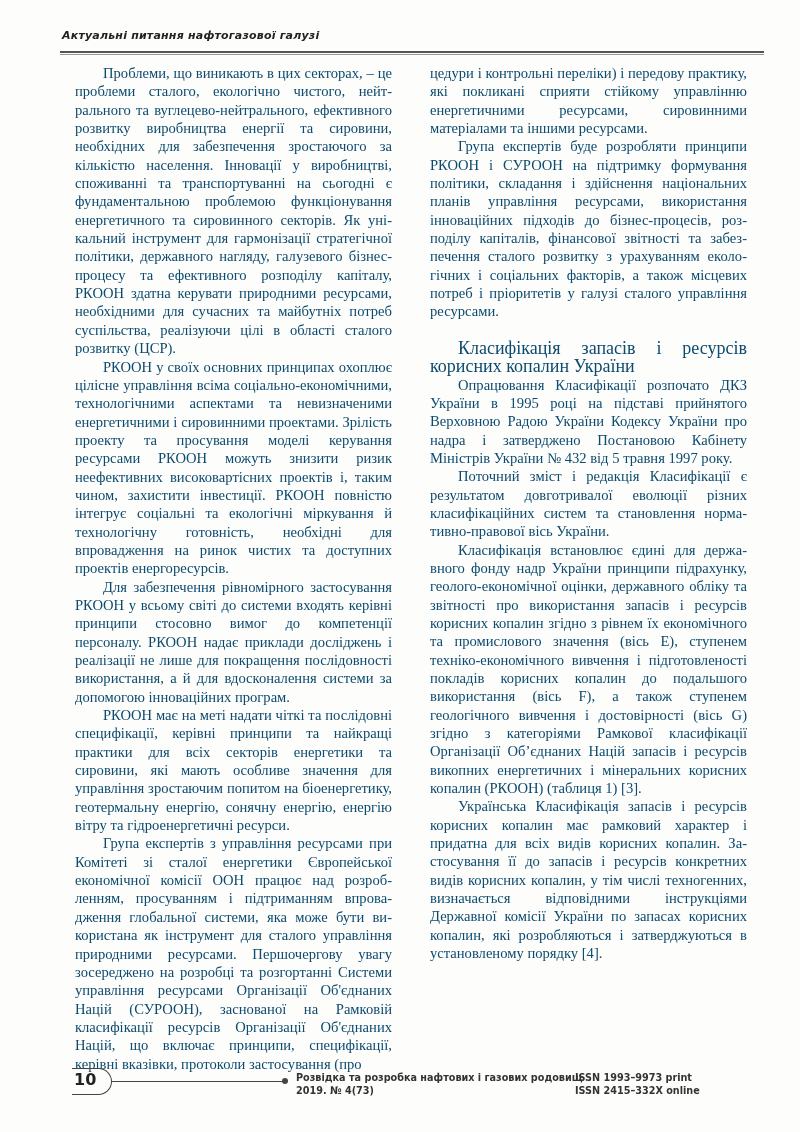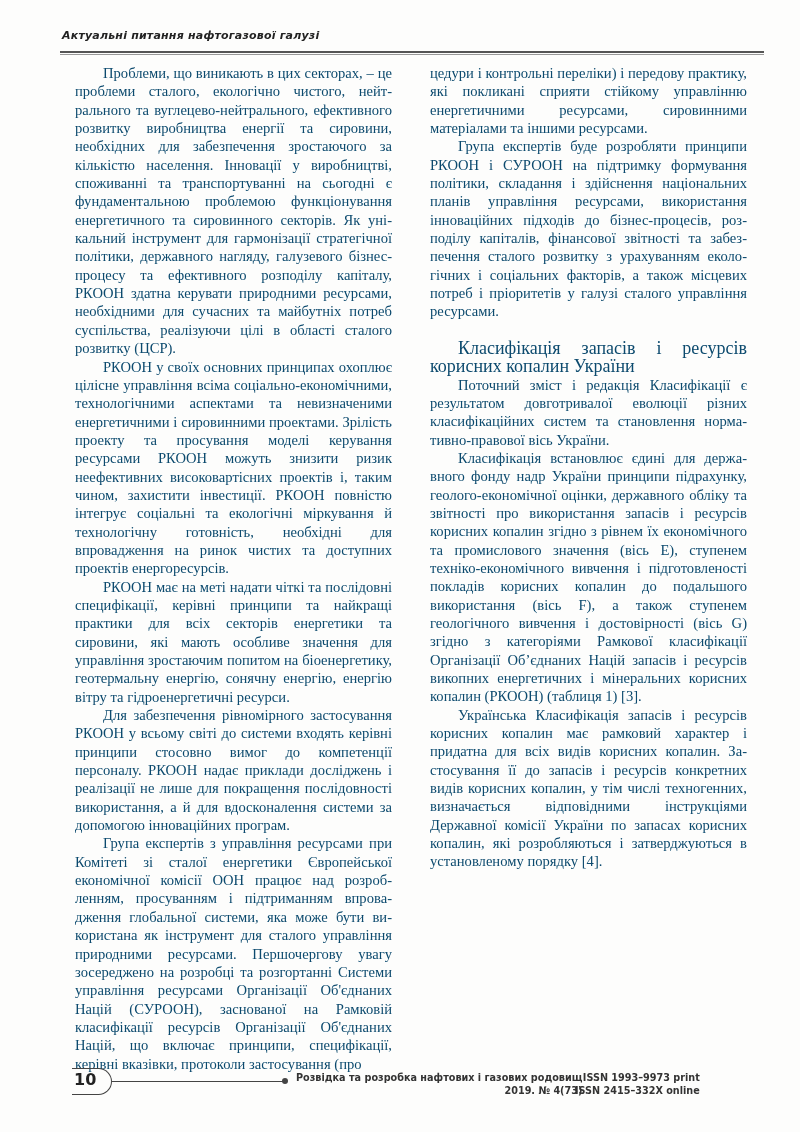--- a/index.html
+++ b/index.html
@@ -20,21 +20,21 @@
       text-align: justify; hyphens: manual; color: #0c4a6e;
     }
     .col-left { left: 75px; }
     .col-right { left: 430px; }
     .col p { margin: 0; text-indent: 28px; }
     .col p.cont { text-indent: 0; }
     .col h2 {
       margin: 18px 0 0 0; font-size: 18px; line-height: 18.35px; font-weight: normal;
       text-indent: 28px; text-align: justify; font-family: "Liberation Serif", serif;
     }
-    .footer { position: absolute; left: 0; top: 1060px; width: 800px; height: 72px; text-align: right; }
+    .footer { position: absolute; left: 0; top: 1060px; width: 800px; height: 72px; }
     .page-badge {
       position: absolute; left: 72px; top: 8px; width: 40px; height: 27px;
       border: 1.5px solid #444; border-left: none; border-radius: 0 16px 16px 0;
       box-sizing: border-box;
     }
     .page-number {
       position: absolute; left: 74px; top: 10px;
       font-family: "DejaVu Sans", sans-serif; font-weight: bold; font-size: 16px; color: #222;
     }
     .footer-line {
@@ -60,29 +60,30 @@
 <body>
 
 <div class="page">
 
   <div class="running-head">Актуальні питання нафтогазової галузі</div>
   <div class="head-rule"></div>
 
   <div class="col col-left">
     <p>Проблеми, що виникають в цих секторах, – це проблеми сталого, екологічно чистого, нейт­рального та вуглецево-нейтрального, ефектив­ного розвитку виробництва енергії та сировини, необхідних для забезпечення зростаючого за кількістю населення. Інновації у виробництві, споживанні та транспортуванні на сьогодні є фундаментальною проблемою функціонування енергетичного та сировинного секторів. Як уні­кальний інструмент для гармонізації стратегіч­ної політики, державного нагляду, галузевого бізнес-процесу та ефективного розподілу капі­талу, РКООН здатна керувати природними ре­сурсами, необхідними для сучасних та майбут­ніх потреб суспільства, реалізуючи цілі в обла­сті сталого розвитку (ЦСР).</p>
     <p>РКООН у своїх основних принципах охоп­лює цілісне управління всіма соціально-економічними, технологічними аспектами та невизначеними енергетичними і сировинними проектами. Зрілість проекту та просування мо­делі керування ресурсами РКООН можуть зни­зити ризик неефективних високовартісних про­ектів і, таким чином, захистити інвестиції. РКООН повністю інтегрує соціальні та екологі­чні міркування й технологічну готовність, не­обхідні для впровадження на ринок чистих та доступних проектів енергоресурсів.</p>
+    <p>Для забезпечення рівномірного застосу­вання РКООН у всьому світі до системи вхо­дять керівні принципи стосовно вимог до ком­петенції персоналу. РКООН надає приклади досліджень і реалізації не лише для покращен­ня послідовності використання, а й для вдоско­налення системи за допомогою інноваційних програм.</p>
     <p>РКООН має на меті надати чіткі та послі­довні специфікації, керівні принципи та най­кращі практики для всіх секторів енергетики та сировини, які мають особливе значення для управління зростаючим попитом на біоенерге­тику, геотермальну енергію, сонячну енергію, енергію вітру та гідроенергетичні ресурси.</p>
-    <p>Для забезпечення рівномірного застосу­вання РКООН у всьому світі до системи вхо­дять керівні принципи стосовно вимог до ком­петенції персоналу. РКООН надає приклади досліджень і реалізації не лише для покращен­ня послідовності використання, а й для вдоско­налення системи за допомогою інноваційних програм.</p>
     <p>Група експертів з управління ресурсами при Комітеті зі сталої енергетики Європейської економічної комісії ООН працює над розроб­ленням, просуванням і підтриманням впрова­дження глобальної системи, яка може бути ви­користана як інструмент для сталого управлін­ня природними ресурсами. Першочергову увагу зосереджено на розробці та розгортанні Систе­ми управління ресурсами Організації Об'єдна­них Націй (СУРООН), заснованої на Рамковій класифікації ресурсів Організації Об'єднаних Націй, що включає принципи, специфікації, керівні вказівки, протоколи застосування (про­</p>
   </div>
 
   <div class="col col-right">
     <p class="cont">цедури і контрольні переліки) і передову прак­тику, які покликані сприяти стійкому управлін­ню енергетичними ресурсами, сировинними матеріалами та іншими ресурсами.</p>
     <p>Група експертів буде розробляти принципи РКООН і СУРООН на підтримку формування політики, складання і здійснення національних планів управління ресурсами, використання інноваційних підходів до бізнес-процесів, роз­поділу капіталів, фінансової звітності та забез­печення сталого розвитку з урахуванням еколо­гічних і соціальних факторів, а також місцевих потреб і пріоритетів у галузі сталого управлін­ня ресурсами.</p>
     <h2>Класифікація запасів і ресурсів корис­них копалин України</h2>
+    <p>Опрацювання Класифікації розпочато ДКЗ України в 1995 році на підставі прийнятого Верховною Радою України Кодексу України про надра і затверджено Постановою Кабінету Міністрів України № 432 від 5 травня 1997 року.</p>
     <p>Поточний зміст і редакція Класифікації є результатом довготривалої еволюції різних класифікаційних систем та становлення норма­тивно-правової вісь України.</p>
     <p>Класифікація встановлює єдині для держа­вного фонду надр України принципи підрахун­ку, геолого-економічної оцінки, державного обліку та звітності про використання запасів і ресурсів корисних копалин згідно з рівнем їх економічного та промислового значення (вісь E), ступенем техніко-економічного вивчення і підготовленості покладів корисних копалин до подальшого використання (вісь F), а також сту­пенем геологічного вивчення і достовірності (вісь G) згідно з категоріями Рамкової класифі­кації Організації Об’єднаних Націй запасів і ресурсів викопних енергетичних і мінеральних корисних копалин (РКООН) (таблиця 1) [3].</p>
     <p>Українська Класифікація запасів і ресурсів корисних копалин має рамковий характер і придатна для всіх видів корисних копалин. За­стосування її до запасів і ресурсів конкретних видів корисних копалин, у тім числі техноген­них, визначається відповідними інструкціями Державної комісії України по запасах корисних копалин, які розробляються і затверджуються в установленому порядку [4].</p>
   </div>
 
   <div class="footer">
     <div class="page-badge"></div>
     <div class="page-number">10</div>
     <div class="footer-line"></div>
     <div class="footer-dot"></div>

